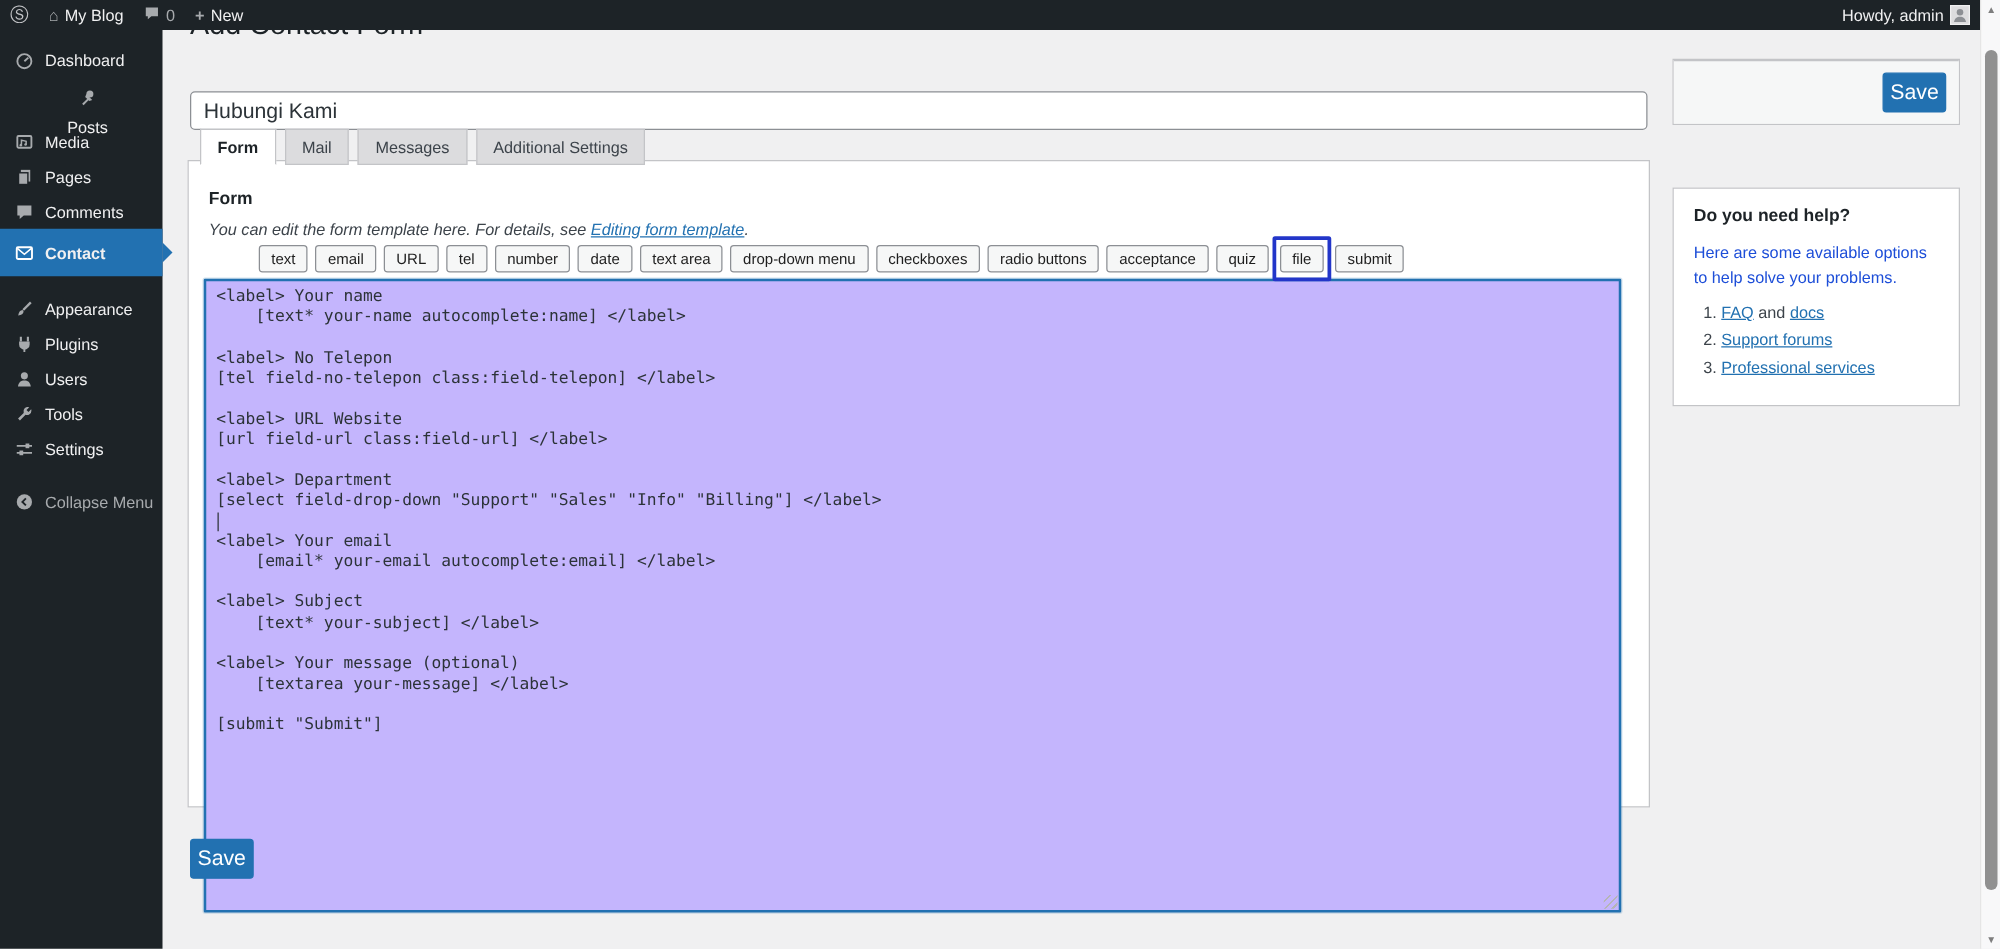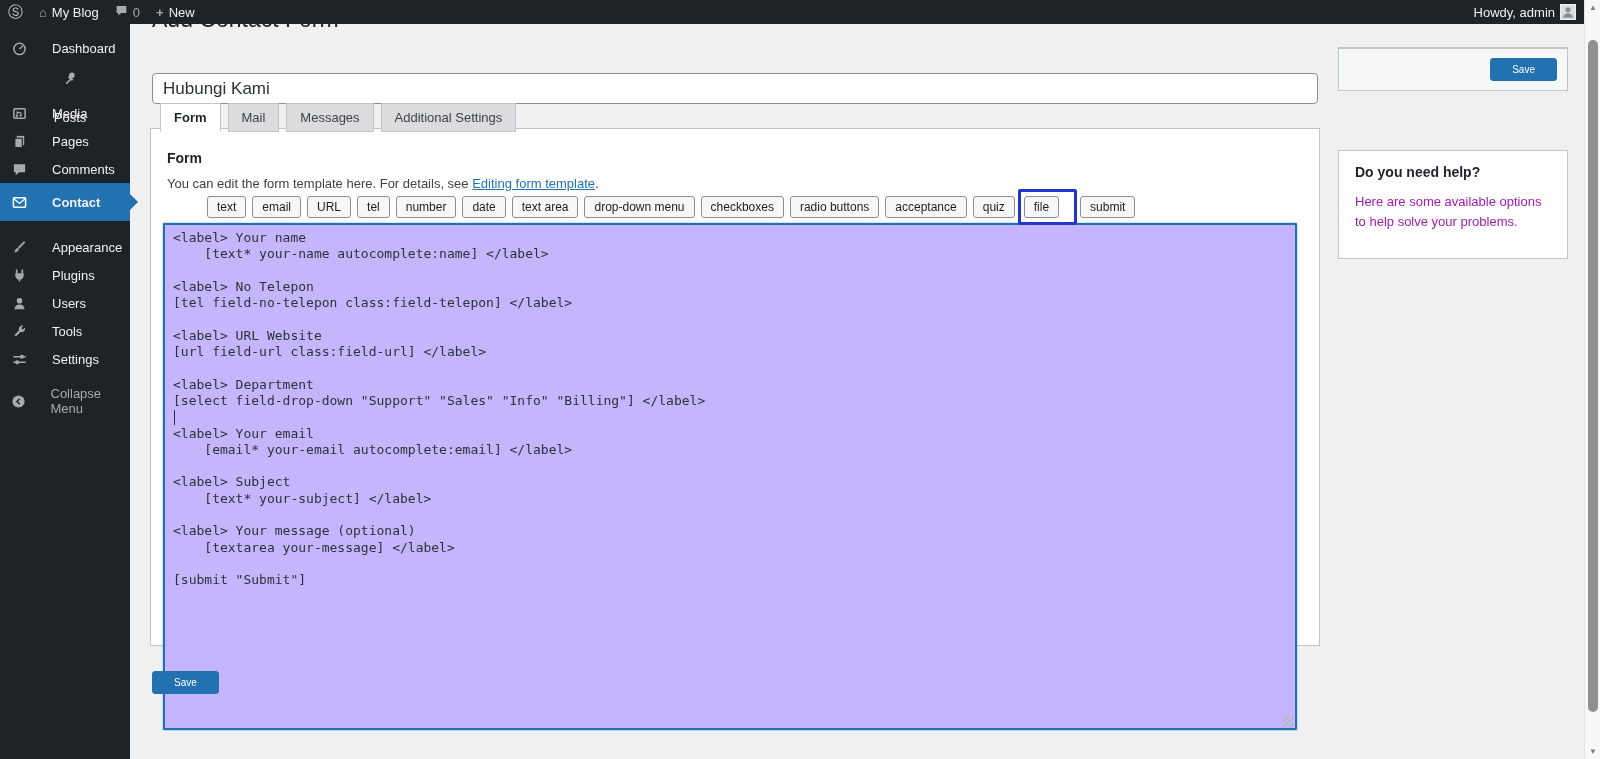--- a/index.html
+++ b/index.html
@@ -14,21 +14,21 @@
   #adminbar .glyph { color:#a7aaad; font-size:13px; }
   #adminbar .count { color:#a7aaad; }
   #adminbar .spacer { flex:1; }
   .howdy { display:flex; align-items:center; gap:6px; padding-right:6px; }
   .avatar { width:16px; height:16px; background:#dcdcde; border:1px solid #f0f0f1; display:inline-block; }
   .avatar svg { display:block; }
 
   
   #sidebar { position:absolute; left:0; top:24px; width:130px; bottom:0; background:#1d2327;
     color:#f0f0f1; font-size:13px; z-index:40; }
-  .menu-item { display:flex; align-items:center; gap:24px; height:28px; padding-left:10px; cursor:pointer; color:#f0f0f1; }
+  .menu-item { display:flex; align-items:center; gap:8px; height:28px; padding-left:10px; cursor:pointer; color:#f0f0f1; }
   .menu-item .mi { width:18px; display:flex; justify-content:center; color:#a7aaad; }
   .menu-item.first { margin-top:10px; height:28px; }
   .menu-item.gap { margin-top:9px;flex-direction:column; }
   .menu-item.active { background:#2271b1; height:38px; position:relative; font-weight:600; }
   .menu-item.active .mi { color:#fff; }
   .menu-item.active::after { content:""; position:absolute; right:-8px; top:50%; margin-top:-8px;
     border:8px solid transparent; border-left-color:#2271b1; border-right:0; }
   .submenu { background:#2c3338; padding:4px 0 6px; }
   .submenu .sub-item { display:block; padding:5px 0 5px 12px; color:#9ca2a7; cursor:pointer; }
   .submenu .sub-item.current { color:#fff; font-weight:700; }
@@ -43,54 +43,54 @@
     padding:0 10px; font-family:inherit;margin-top:28px; }
 
   .tabs { position:absolute; left:10px; top:103px; display:flex; z-index:12; }
   .tab { font-size:13px; padding:6px 13px; background:#dcdcde; border:1px solid #c3c4c7;
     color:#3c434a; margin-right:7px; cursor:pointer; white-space:nowrap; }
   .tab.active { background:#fff; border-bottom-color:#fff; font-weight:700; color:#1d2327; position:relative; }
 
   #panel { position:absolute; left:0; top:128px; width:1170px; height:518px; background:#fff;
     border:1px solid #c3c4c7; }
   #panel-heading { position:absolute; left:16px; top:21px; font-size:14px; font-weight:700; }
-  #panel-desc { position:absolute; left:16px; top:47px; font-size:13px; color:#3c434a; }
+  #panel-desc { position:absolute; left:16px; top:47px; font-size:13px; color:#3c434a;font-style:italic; }
   #panel-desc a { color:#2271b1; text-decoration:underline; cursor:pointer; }
 
   .tag-row { position:absolute; left:16px; top:67px; display:flex; align-items:center;padding-left:40px; }
   .tag-btn { font-family:inherit; font-size:12px; color:#1e1e1e; background:#f6f7f7;
     border:1px solid #8c8f94; border-radius:3px; padding:3px 9px; margin-right:6px;
     cursor:pointer; white-space:nowrap; }
   .file-highlight { display:inline-flex; border:3px solid #2336c9; border-radius:2px;
     padding:4px 3px; margin:-7px -3px -7px -3px; margin-right:3px; position:relative; z-index:2; }
-  .file-highlight .tag-btn { margin-right:12px;text-align:center; }
+  .file-highlight .tag-btn { margin-right:0;text-align:center; }
 
   #form-editor { position:absolute; left:12px; top:94px; width:1134px; height:507px;
     background:#c4b5fd; border:2px solid #2271b1; border-radius:1px; box-shadow:0 0 0 1px #2271b133; }
   #form-editor pre { font-family:"DejaVu Sans Mono","Liberation Mono",monospace; font-size:13px;
     line-height:16.3px; color:#2c3338; padding:5px 8px; white-space:pre; overflow:hidden;
     width:100%; height:100%; }
   #caret { position:absolute; left:9px; top:185px; width:1px; height:15px; background:#2c3338; }
   #resize-grip { position:absolute; right:1px; bottom:1px; width:11px; height:11px; cursor:nwse-resize;
     background:repeating-linear-gradient(135deg, transparent 0 3px, #b5b5b5 3px 4.5px); }
 
   .btn-primary { display:inline-block; background:#2271b1; border:1px solid #2271b1; color:#fff;
-    font-size:10px; padding:5px 21px; border-radius:3px; cursor:pointer; font-family:inherit; }
+    font-size:17px; padding:5px 5px; border-radius:3px; cursor:pointer; font-family:inherit; }
   #bottom-save { position:absolute; left:2px; top:671px; }
 
   
   #side-col { position:absolute; left:1338px; top:0; width:230px; font-size:13px; z-index:10; }
   .postbox { background:#fff; border:1px solid #c3c4c7; }
   #status-box { position:absolute; top:47px; left:0; right:0; }
   #status-box h2 { font-size:14px; padding:13px 14px 12px; }
   #status-box .box-footer { border-top:1px solid #c3c4c7; background:#f6f7f7; padding:9px 10px;
     display:flex; justify-content:flex-end; }
   #help-box { position:absolute; top:150px; left:0; right:0; padding:13px 16px 16px; }
   #help-box h2 { font-size:14px; margin-bottom:12px; }
-  #help-box p { color:#a21caf; line-height:1.55; margin-bottom:10px; }
+  #help-box p { color:#1d4ed8; line-height:1.55; margin-bottom:10px; }
   #help-box ol { margin-left:22px; color:#3c434a; }
   #help-box li { margin:7px 0; }
   #help-box a { color:#2271b1; text-decoration:underline; cursor:pointer; }
 
   
   #scrollbar { position:absolute; right:0; top:0; width:16px; height:759px; background:#f8f8f9;
     border-left:1px solid #e5e5e5; z-index:60; }
   #scroll-thumb { position:absolute; left:3px; top:40px; width:10px; height:672px; background:#909090; border-radius:6px; }
   .scroll-arrow { position:absolute; left:0; width:16px; text-align:center; font-size:8px; color:#7e7e7e; }
 </style>
@@ -165,20 +165,25 @@
 <div id="side-col">
   <div class="postbox" id="status-box">
     <div class="box-footer">
       <button class="btn-primary">Save</button>
     </div>
   </div>
 
   <div class="postbox" id="help-box">
     <h2>Do you need help?</h2>
     <p>Here are some available options to help solve your problems.</p>
+    <ol>
+      <li><a>FAQ</a><span> and </span><a>docs</a></li>
+      <li><a>Support forums</a></li>
+      <li><a>Professional services</a></li>
+    </ol>
   </div>
 </div>
 
 <div id="adminbar">
   <span class="ab-item">
     <span class="wp-logo">Ⓢ</span>
   </span>
   <span class="ab-item">
     <span class="glyph">⌂</span>
     <span>My Blog</span>

